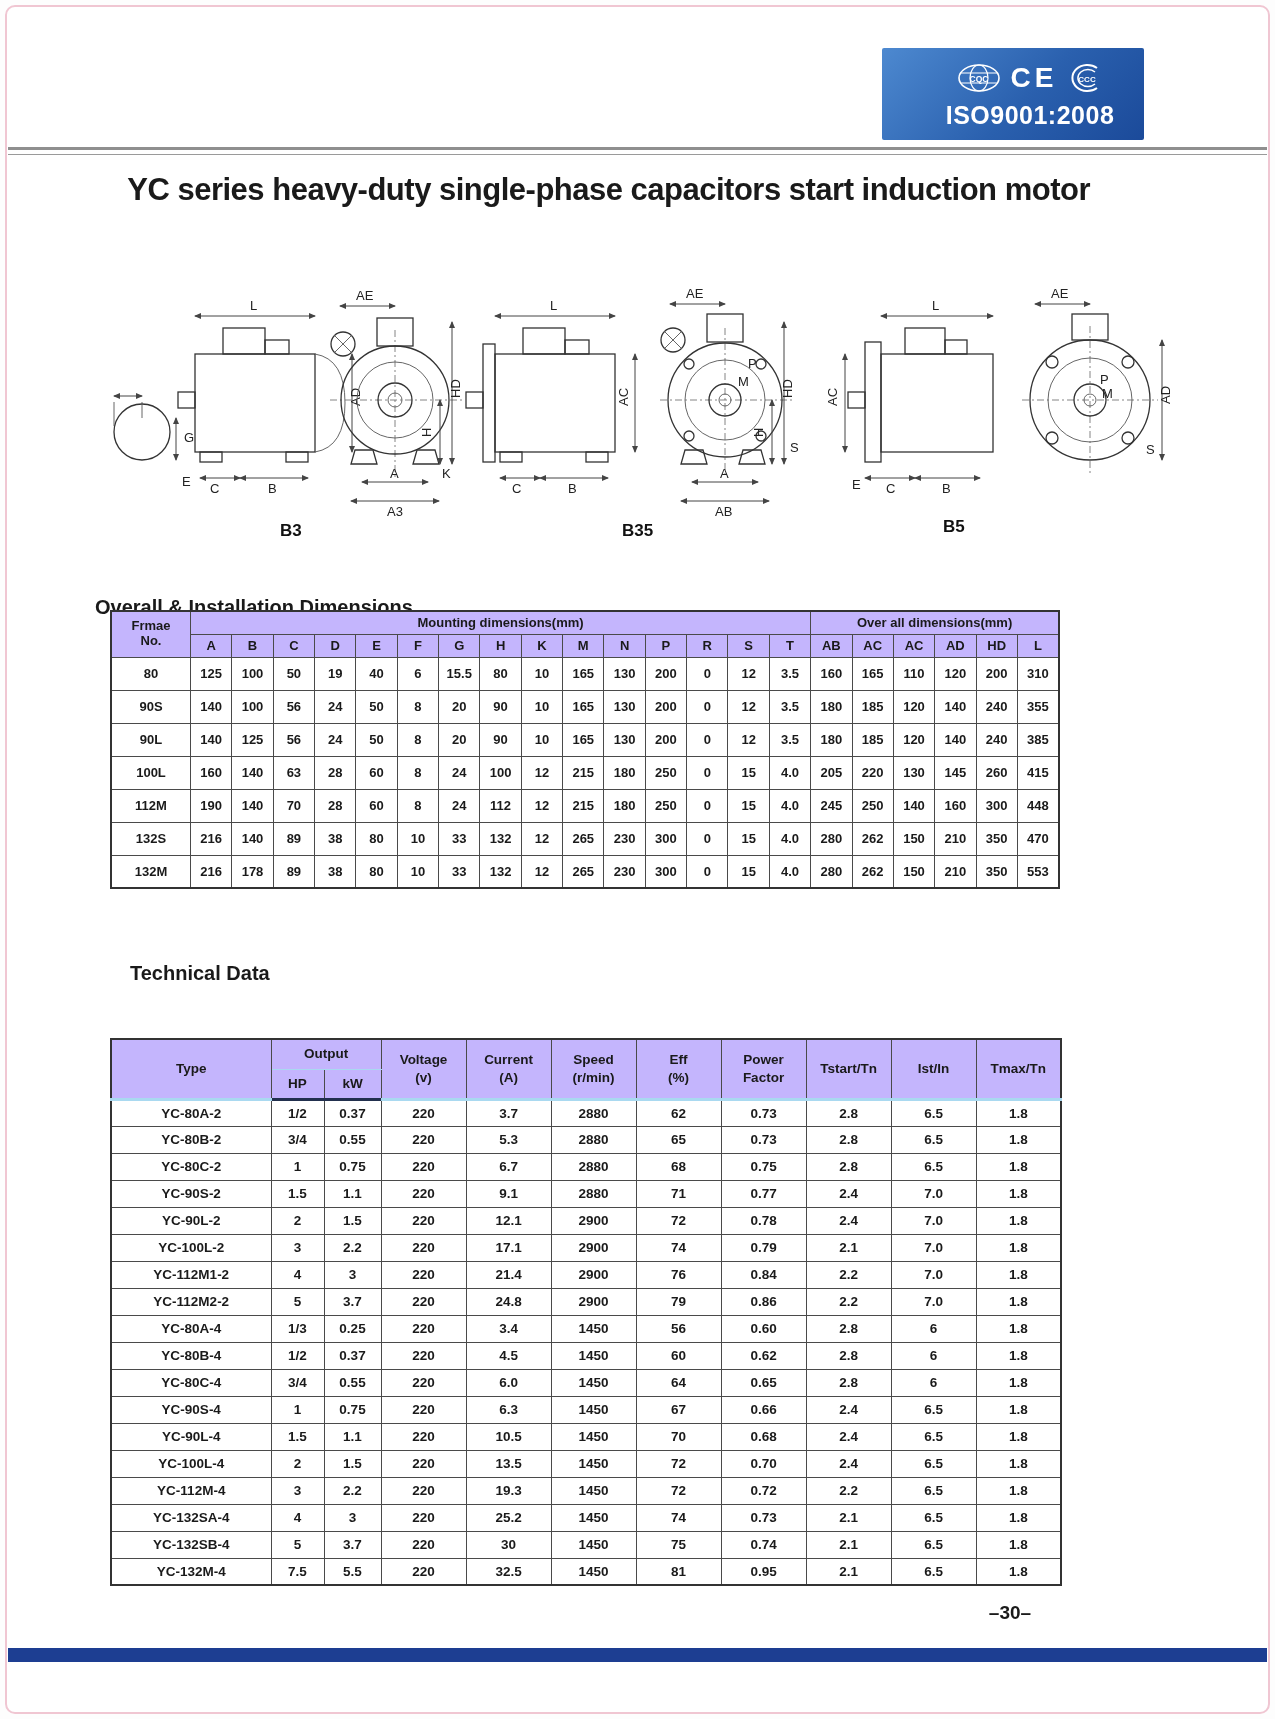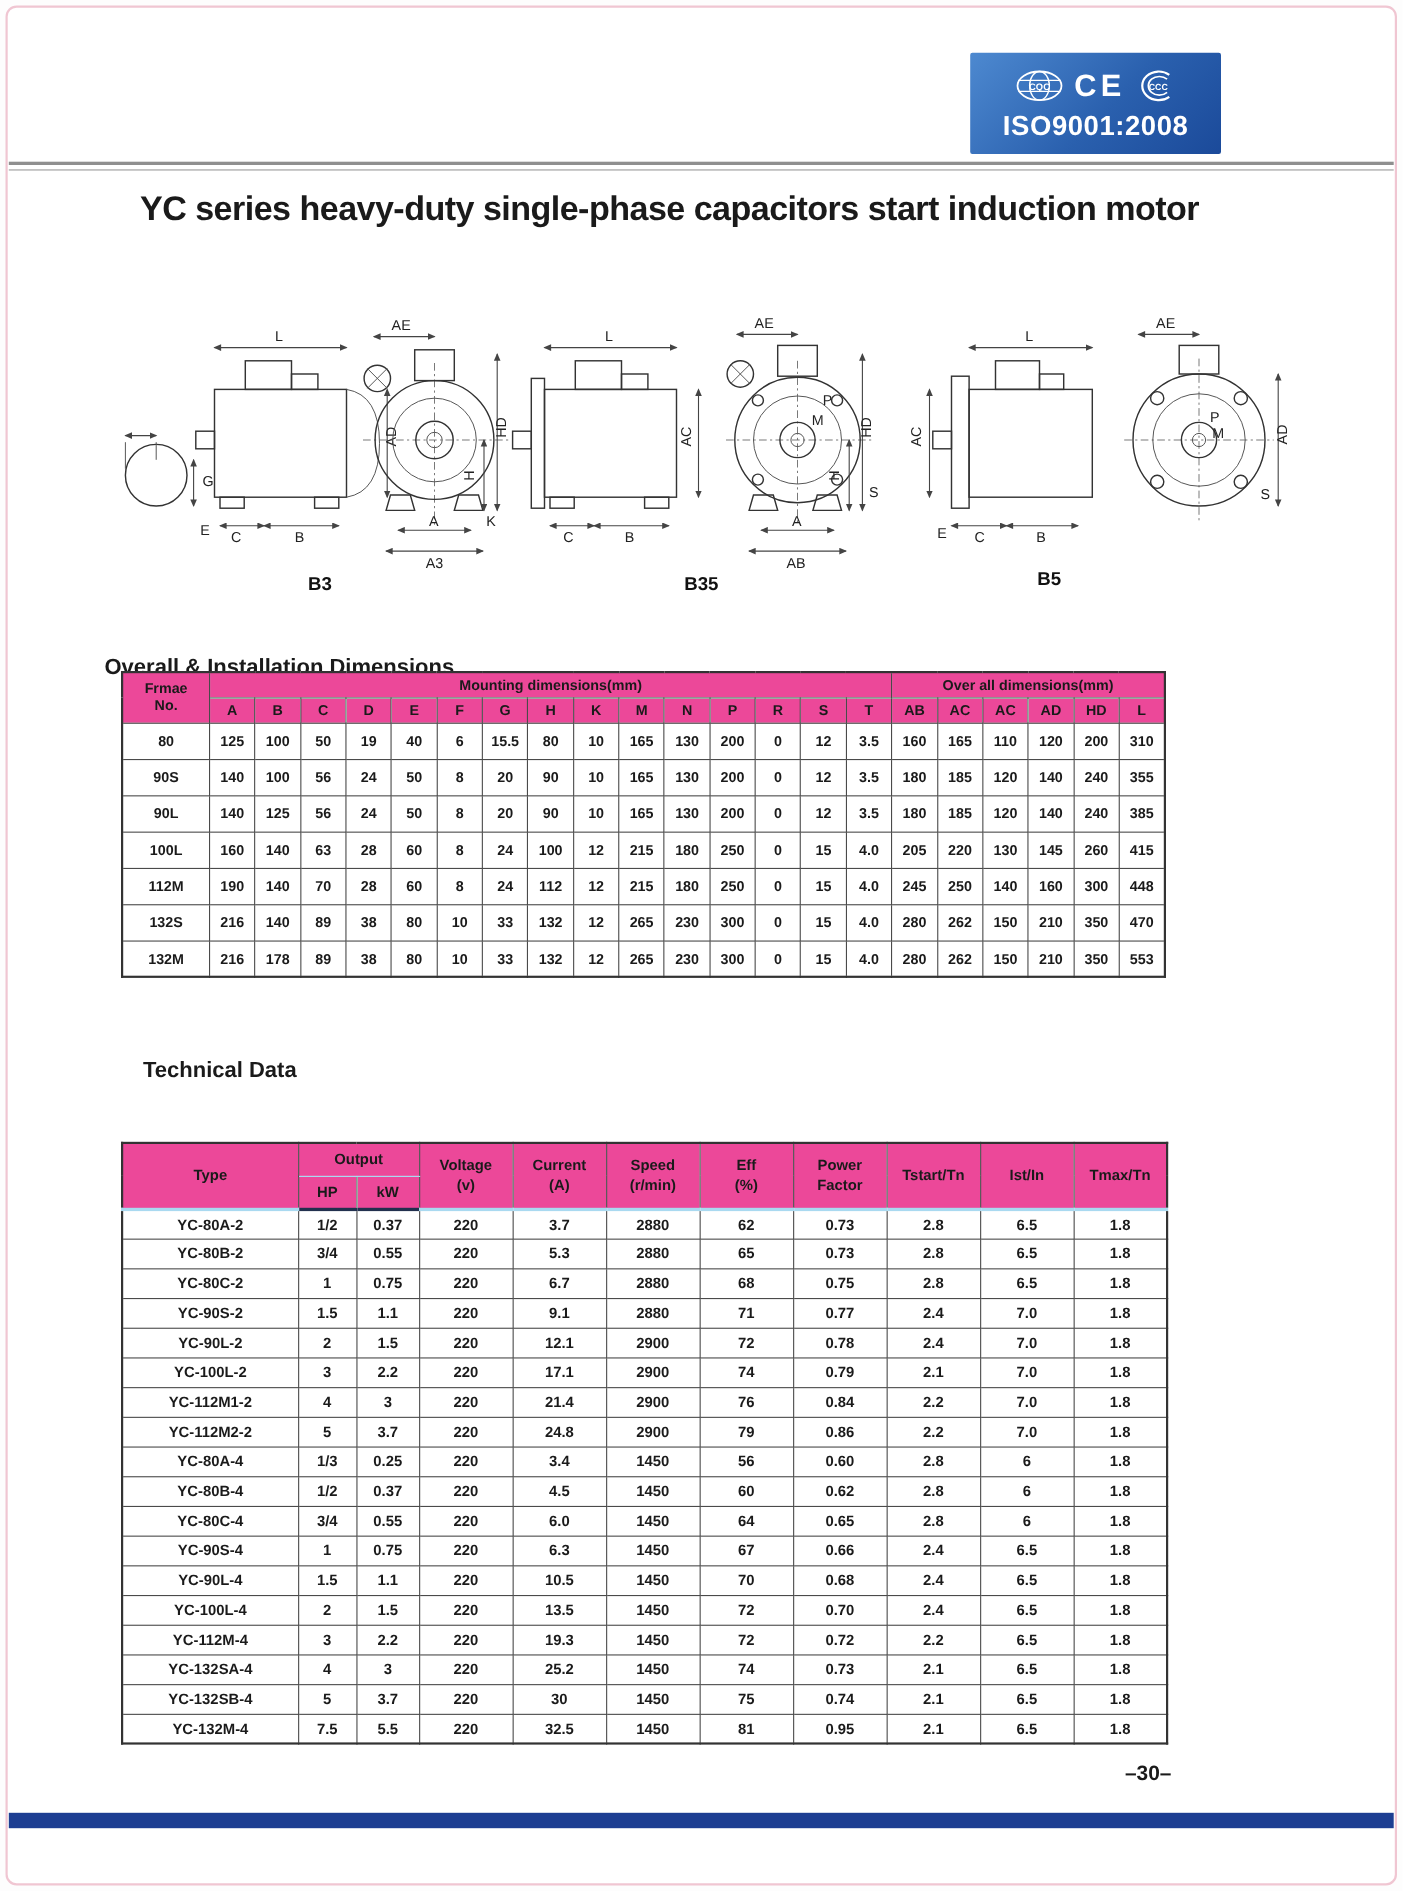--- a/index.html
+++ b/index.html
@@ -9,21 +9,21 @@
   }
   .page-frame{
     position:absolute;inset:5px;border:2px solid #f0c6d2;border-radius:10px;
     background:#ffffff;pointer-events:none;
   }
   
   .badge{
     position:absolute;left:882px;top:48px;width:228px;height:92px;
     background:linear-gradient(135deg,#4d89d0 0%,#2a60ae 55%,#1b4a9a 100%);
     color:#fff;display:flex;flex-direction:column;justify-content:center;
-    align-items:center;gap:4px;border-radius:2px;
+    align-items:center;gap:4px;border-radius:2px;padding-left:34px;
   }
   .badge-logos{display:flex;align-items:center;gap:10px;height:38px;}
   .badge-iso{font-size:25px;font-weight:bold;letter-spacing:.5px;}
   .ce-text{font-size:28px;font-weight:bold;letter-spacing:4px;}
   
   .rule-double{
     position:absolute;left:8px;right:8px;top:147px;height:4px;
     border-top:3px solid #8f8f8f;border-bottom:1px solid #9a9a9a;
   }
   
@@ -41,36 +41,36 @@
   .dimtext{font-size:13px;fill:#222;}
   .caption{font-size:17px;font-weight:bold;fill:#111;}
   
   .sec-heading{position:absolute;font-size:20px;font-weight:bold;margin:0;letter-spacing:0;}
   .h-dims{left:95px;top:596px;}
   .h-tech{left:95px;top:962px;margin-left:35px;}
   
   table{border-collapse:collapse;table-layout:fixed;background:#fff;}
   th,td{border:1px solid #4a4a4a;text-align:center;vertical-align:middle;
         font-weight:bold;padding:0;overflow:hidden;}
-  thead th{background:#ec4899;}
+  thead th{background:#c4b5fd;}
   .dim-table{position:absolute;left:110px;top:610px;width:950px;font-size:13px;}
   .dim-table{border:2px solid #333;}
   .dim-table thead tr{height:23px;}
   .dim-table tbody tr{height:33px;}
   .dim-table .corner{width:78px;line-height:1.15;}
   .tech-table{position:absolute;left:110px;top:1038px;width:950px;font-size:13.5px;border:2px solid #333;}
   .tech-table thead tr{height:30px;}
   .tech-table thead th{line-height:1.3;}
   .tech-table thead tr:first-child th{border-bottom-color:#a9d9f0;}
   .tech-table thead th[rowspan]{border-bottom:1px solid #4a4a4a;}
   .tech-table thead tr:last-child th,
   .tech-table thead th[rowspan]{border-bottom:3px solid #22304e;}
   .tech-table tbody tr{height:27px;}
   
-  .page-number{position:absolute;left:955px;top:1602px;width:110px;text-align:right;
+  .page-number{position:absolute;left:955px;top:1602px;width:110px;text-align:center;
     font-size:19px;font-weight:bold;}
   .footer-bar{position:absolute;left:8px;right:8px;top:1648px;height:14px;background:#1d3e92;}
 </style>
 </head>
 <body>
 
 <div class="page-frame"></div>
 
 <div class="badge">
   <div class="badge-logos">

